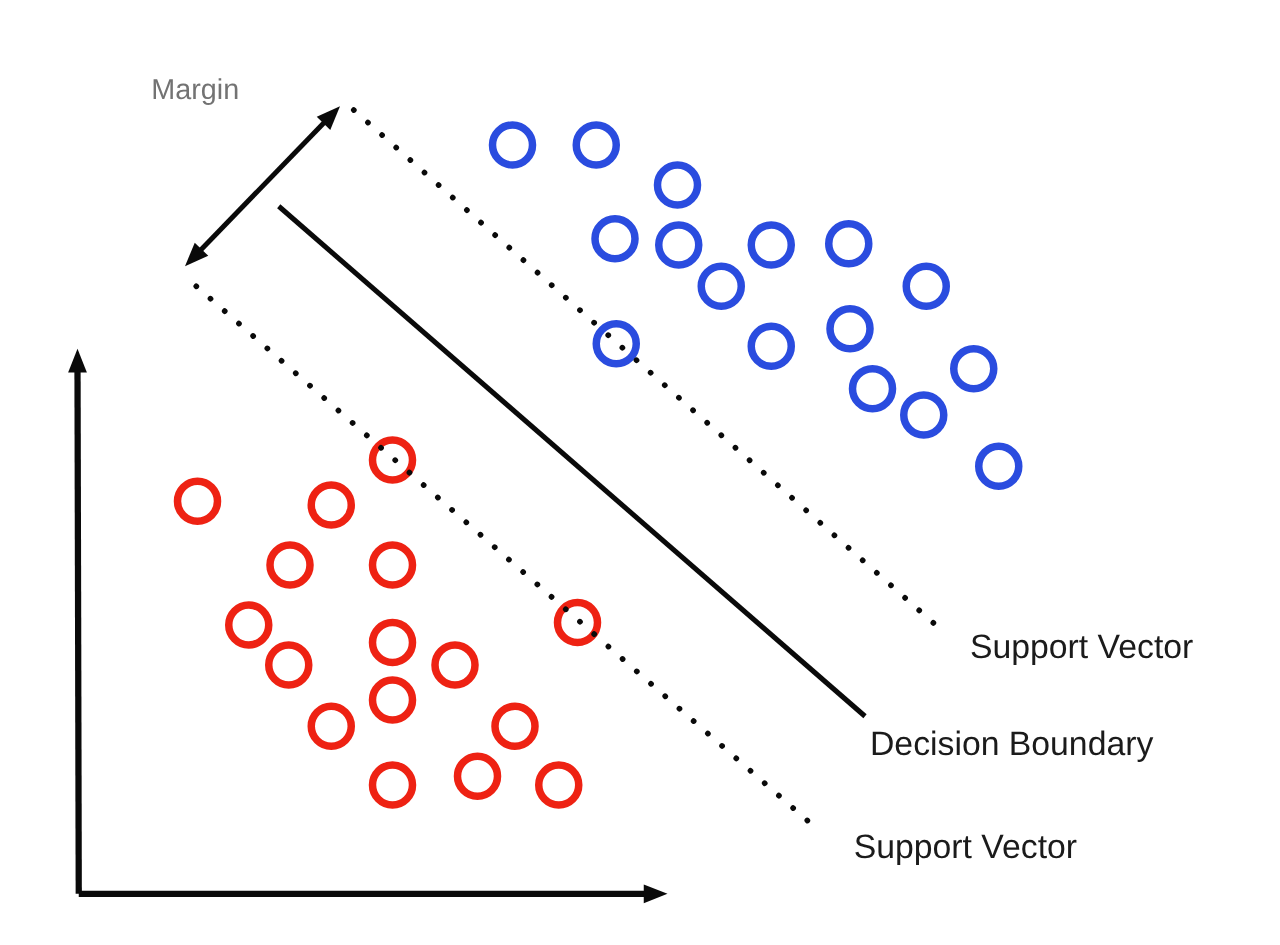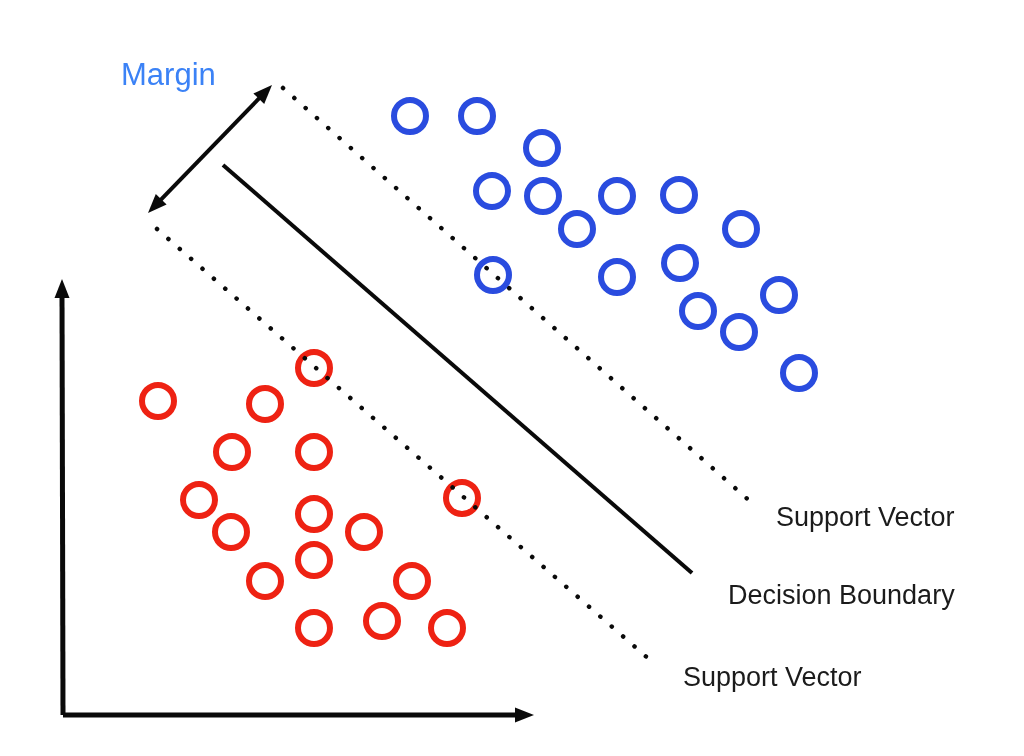--- a/index.html
+++ b/index.html
@@ -71,20 +71,20 @@
       <circle cx="314" cy="560" r="16" fill="none" stroke="#ee2213" stroke-width="6"></circle>
       <circle cx="265" cy="581" r="16" fill="none" stroke="#ee2213" stroke-width="6"></circle>
       <circle cx="412" cy="581" r="16" fill="none" stroke="#ee2213" stroke-width="6"></circle>
       <circle cx="382" cy="621" r="16" fill="none" stroke="#ee2213" stroke-width="6"></circle>
       <circle cx="314" cy="628" r="16" fill="none" stroke="#ee2213" stroke-width="6"></circle>
       <circle cx="447" cy="628" r="16" fill="none" stroke="#ee2213" stroke-width="6"></circle>
       <line x1="283" y1="88" x2="752" y2="503" stroke="#0a0a0a" stroke-width="4.5" fill="none" stroke-dasharray="0.1 15" stroke-linecap="round"></line>
       <line x1="157" y1="229" x2="650" y2="660" stroke="#0a0a0a" stroke-width="4.5" fill="none" stroke-dasharray="0.1 15" stroke-linecap="round"></line>
     </svg>
 
-  <div class="lbl" style="left: 121px; top: 59px; font-size: 31px; color: #3b82f6;">Margin</div>
+  <div class="lbl" style="left: 121px; top: 59px; font-size: 23px; color: #737373;">Margin</div>
 
   <div class="lbl" style="left: 776px; top: 503px; font-size: 27px; color: rgb(27, 27, 27);">Support Vector</div>
 
-  <div class="lbl" style="left: 728px; top: 581px; font-size: 27px; color: rgb(27, 27, 27);">Decision Boundary</div>
+  <div class="lbl" style="left: 696px; top: 581px; font-size: 27px; color: rgb(27, 27, 27);">Decision Boundary</div>
 
   <div class="lbl" style="left: 683px; top: 663px; font-size: 27px; color: rgb(27, 27, 27);">Support Vector</div>
 </div>
 
 </body></html>

